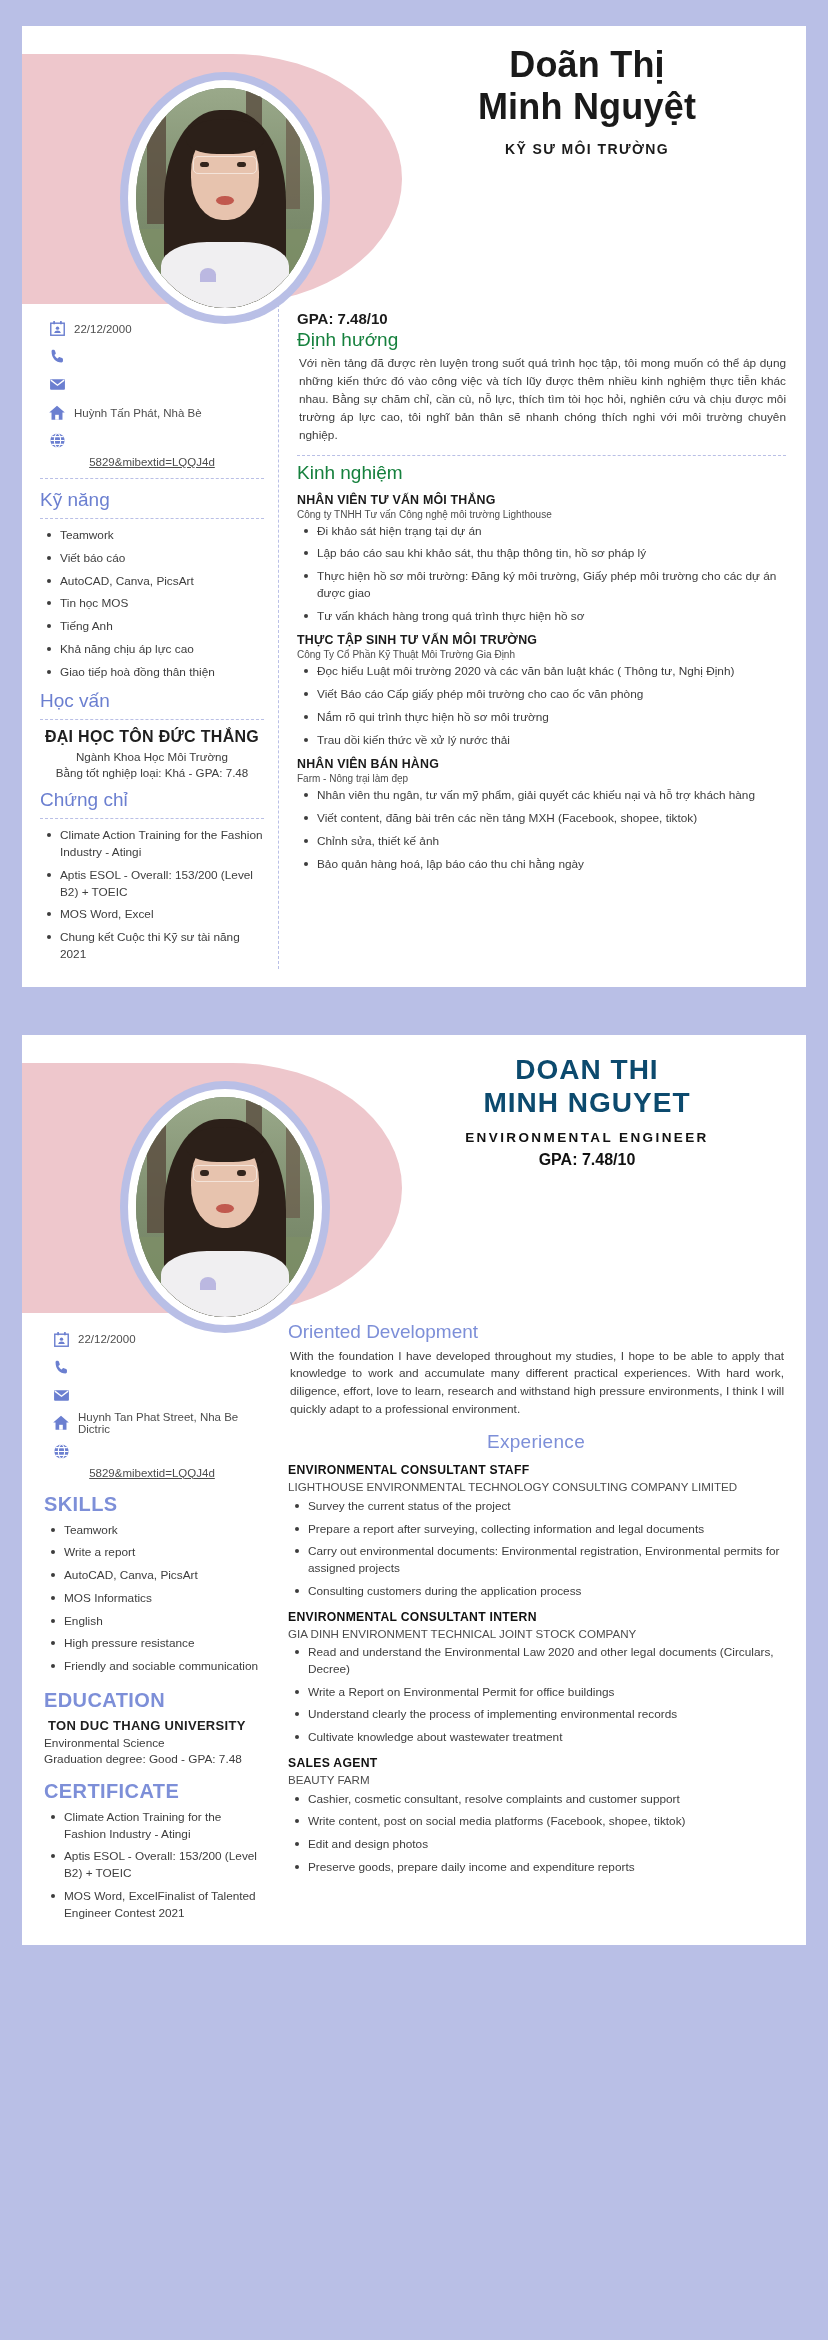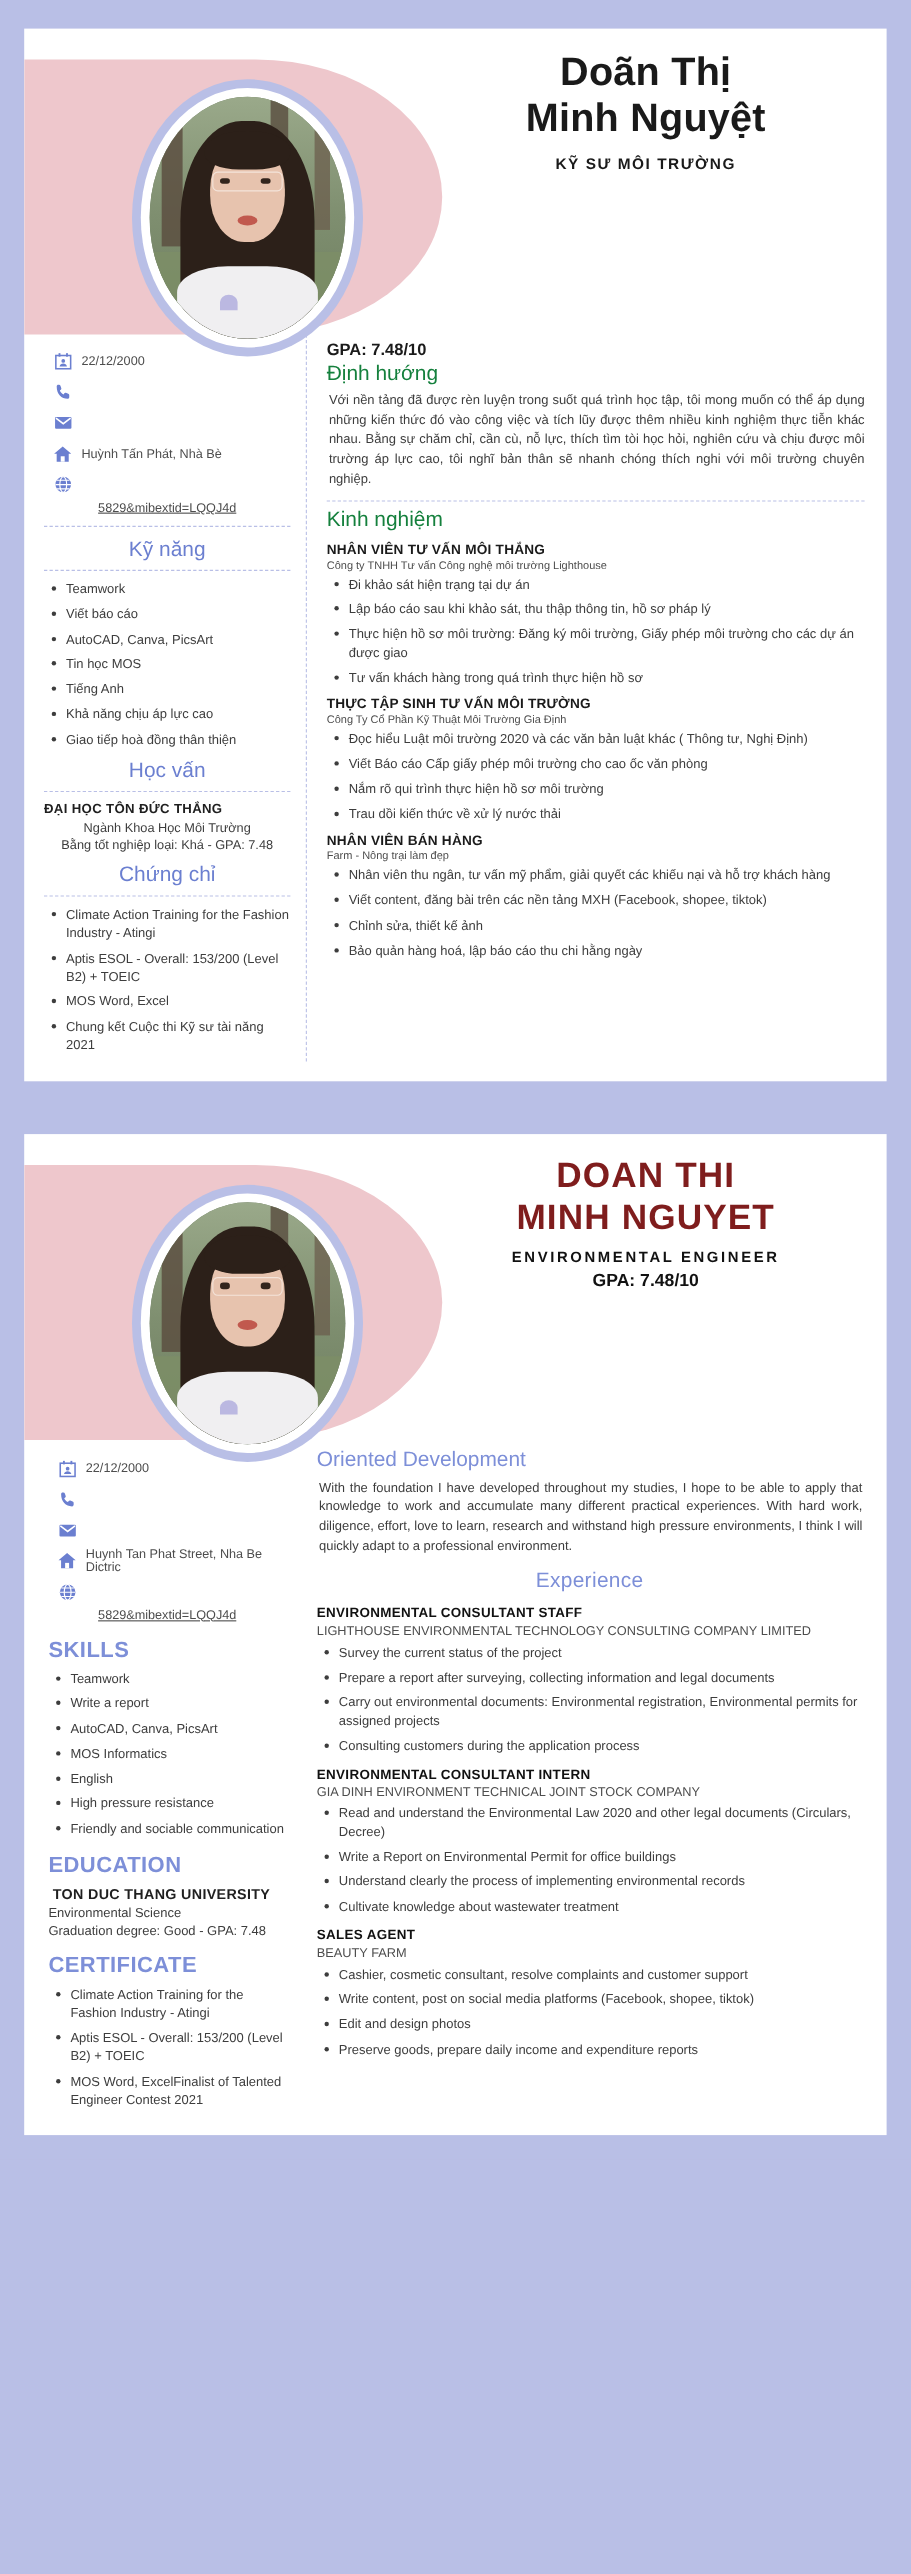--- a/index.html
+++ b/index.html
@@ -95,54 +95,54 @@
   .crow { display:flex; align-items:center; min-height:25px; margin-bottom: 3px; }
   .cicon { width: 34px; flex:0 0 34px; display:flex; align-items:center; justify-content:center; }
   .cicon svg { display:block; }
   .ctext { font-size: 11.5px; color: #4d4d4d; }
   .clink { font-size: 11.5px; color:#4d4d4d; text-decoration: underline; display:block; text-align:center; width:100%; }
 
   .sep { border:0; border-top:1px dashed #b9bfe6; margin: 10px 0 6px; }
 
   h2.sec-vi {
     font-size: 19px; font-weight: 400; color:#6b7fd0;
-    text-align:center; margin: 10px 0 7px;
+    text-align:left; margin: 10px 0 7px;
   }
   h2.sec-en {
     font-size: 19px; font-weight: 400; color:#7d8fd8;
     text-align:center; margin: 12px 0 6px; letter-spacing:.3px;
   }
   .sec-under { border:0; border-top:1px dashed #b9bfe6; margin: 0 0 8px; }
 
   ul.bul { list-style: none; margin: 0 0 4px 0; padding: 0 0 0 4px; }
   ul.bul li {
     position: relative; padding-left: 16px; margin-bottom: 6px;
     font-size: 11.8px; color:#3d3d3d; line-height:1.42;
   }
   ul.bul li::before {
     content:""; position:absolute; left:3px; top:6px;
     width:4px; height:4px; border-radius:50%; background:#3d3d3d;
   }
 
-  .edu-school { font-size:12px; font-weight:700; color:#1f1f1f; text-align:left; letter-spacing:.3px; margin: 4px 0 4px;}
+  .edu-school { font-size:16px; font-weight:700; color:#1f1f1f; text-align:center; letter-spacing:.3px; margin: 4px 0 4px;}
   .edu-line { font-size:11.6px; color:#3d3d3d; text-align:center; margin-bottom:3px;}
 
   
   .gpa { font-size:15px; font-weight:700; color:#1a1a1a; margin: 6px 0 2px; }
   .sec-title-r { font-size:19px; color:#15803d; font-weight:400; margin: 2px 0 4px; }
   .para {
     font-size:11.8px; color:#3d3d3d; line-height:1.52; text-align:justify;
     padding-left: 2px;
   }
   .job-title { font-size:12.4px; font-weight:700; color:#1a1a1a; letter-spacing:.2px; margin: 9px 0 2px;}
   .job-org   { font-size:10px; color:#4d4d4d; margin-bottom:3px;}
 
   
   .name-en {
-    font-size: 32px; font-weight: 700; color:#7f1d1d; line-height:1.2; letter-spacing: 1px;
+    font-size: 28px; font-weight: 700; color:#0c4a6e; line-height:1.2; letter-spacing: 1px;
   }
   .role-en {
     margin-top: 10px; font-size: 13.5px; font-weight:700; color:#111; letter-spacing: 2.4px;
   }
   .gpa-en { margin-top: 6px; font-size: 16px; font-weight:700; color:#111; }
   .en-lead { font-size:19px; color:#7d8fd8; margin: 8px 0 5px; }
   .sk-head { font-size:20px; color:#7d8fd8; margin: 14px 0 6px; letter-spacing:.4px; }
   .en-left-list li { font-size: 12px; }
   .job-title-en { font-size:12.2px; font-weight:700; color:#111; letter-spacing:.3px; margin: 10px 0 2px;}
   .job-org-en { font-size:11.6px; color:#4d4d4d; line-height:1.35; margin-bottom:3px;}

